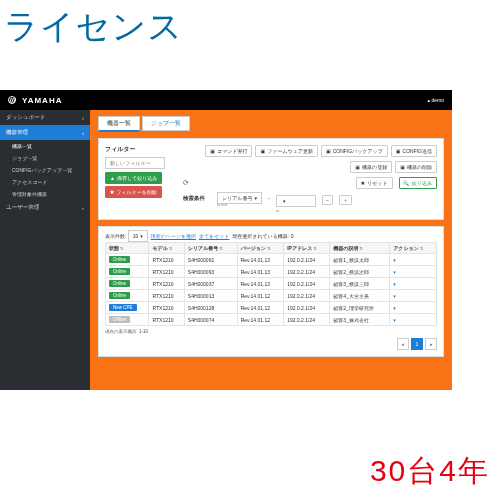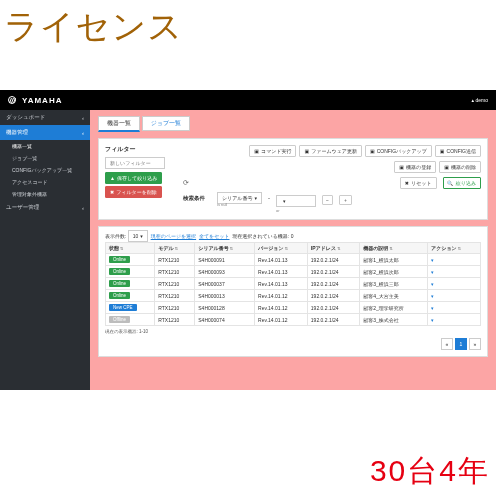--- a/index.html
+++ b/index.html
@@ -1,19 +1,19 @@
 <!DOCTYPE html>
 <html><head>
 <meta charset="utf-8">
 <style>
   * { box-sizing: border-box; margin: 0; padding: 0; }
   body { font-family: "Helvetica Neue", Arial, sans-serif; width: 500px; height: 500px; background: #fff; overflow: hidden; }
-  .overlay-top { position: absolute; top: 4px; left: 4px; font-size: 34px; color: #a16207; font-weight: 500; letter-spacing: 1px; }
+  .overlay-top { position: absolute; top: 4px; left: 4px; font-size: 34px; color: #0369a1; font-weight: 500; letter-spacing: 1px; }
   .overlay-bottom { position: absolute; bottom: 8px; right: 10px; font-size: 30px; color: #e60012; font-weight: 400; letter-spacing: 2px; }
-  .app { position: absolute; top: 90px; left: 0; width: 496px; height: 300px; background: #fca5a5; font-size: 6px; color: #333; }
+  .app { position: absolute; top: 90px; left: 0; width: 452px; height: 300px; background: #f97316; font-size: 6px; color: #333; }
   .topbar { background: #000; color: #fff; height: 20px; display: flex; align-items: center; padding: 0 8px; justify-content: space-between; }
   .brand { font-weight: bold; font-size: 8px; letter-spacing: 1px; }
   .brand-logo { display: inline-block; width: 8px; height: 8px; border: 1px solid #fff; border-radius: 50%; margin-right: 3px; vertical-align: middle; position: relative; }
   .brand-logo::before { content: ""; position: absolute; top: 1px; left: 3px; width: 1px; height: 5px; background:#fff; box-shadow: -2px 0 0 #fff, 2px 0 0 #fff; transform: skewX(-20deg); }
   .user { font-size: 5px; }
   .layout { display: flex; height: calc(100% - 20px); }
   .sidebar { width: 90px; background: #2a2e33; color: #cfd3d8; display: flex; flex-direction: column; }
   .nav-item { padding: 4px 6px; font-size: 5.5px; display: flex; justify-content: space-between; align-items: center; cursor: pointer; }
   .nav-item.active { background: #1e7dd6; color: #fff; }
   .nav-sub { padding: 3px 6px 3px 12px; font-size: 5px; color: #cfd3d8; cursor: pointer; }

